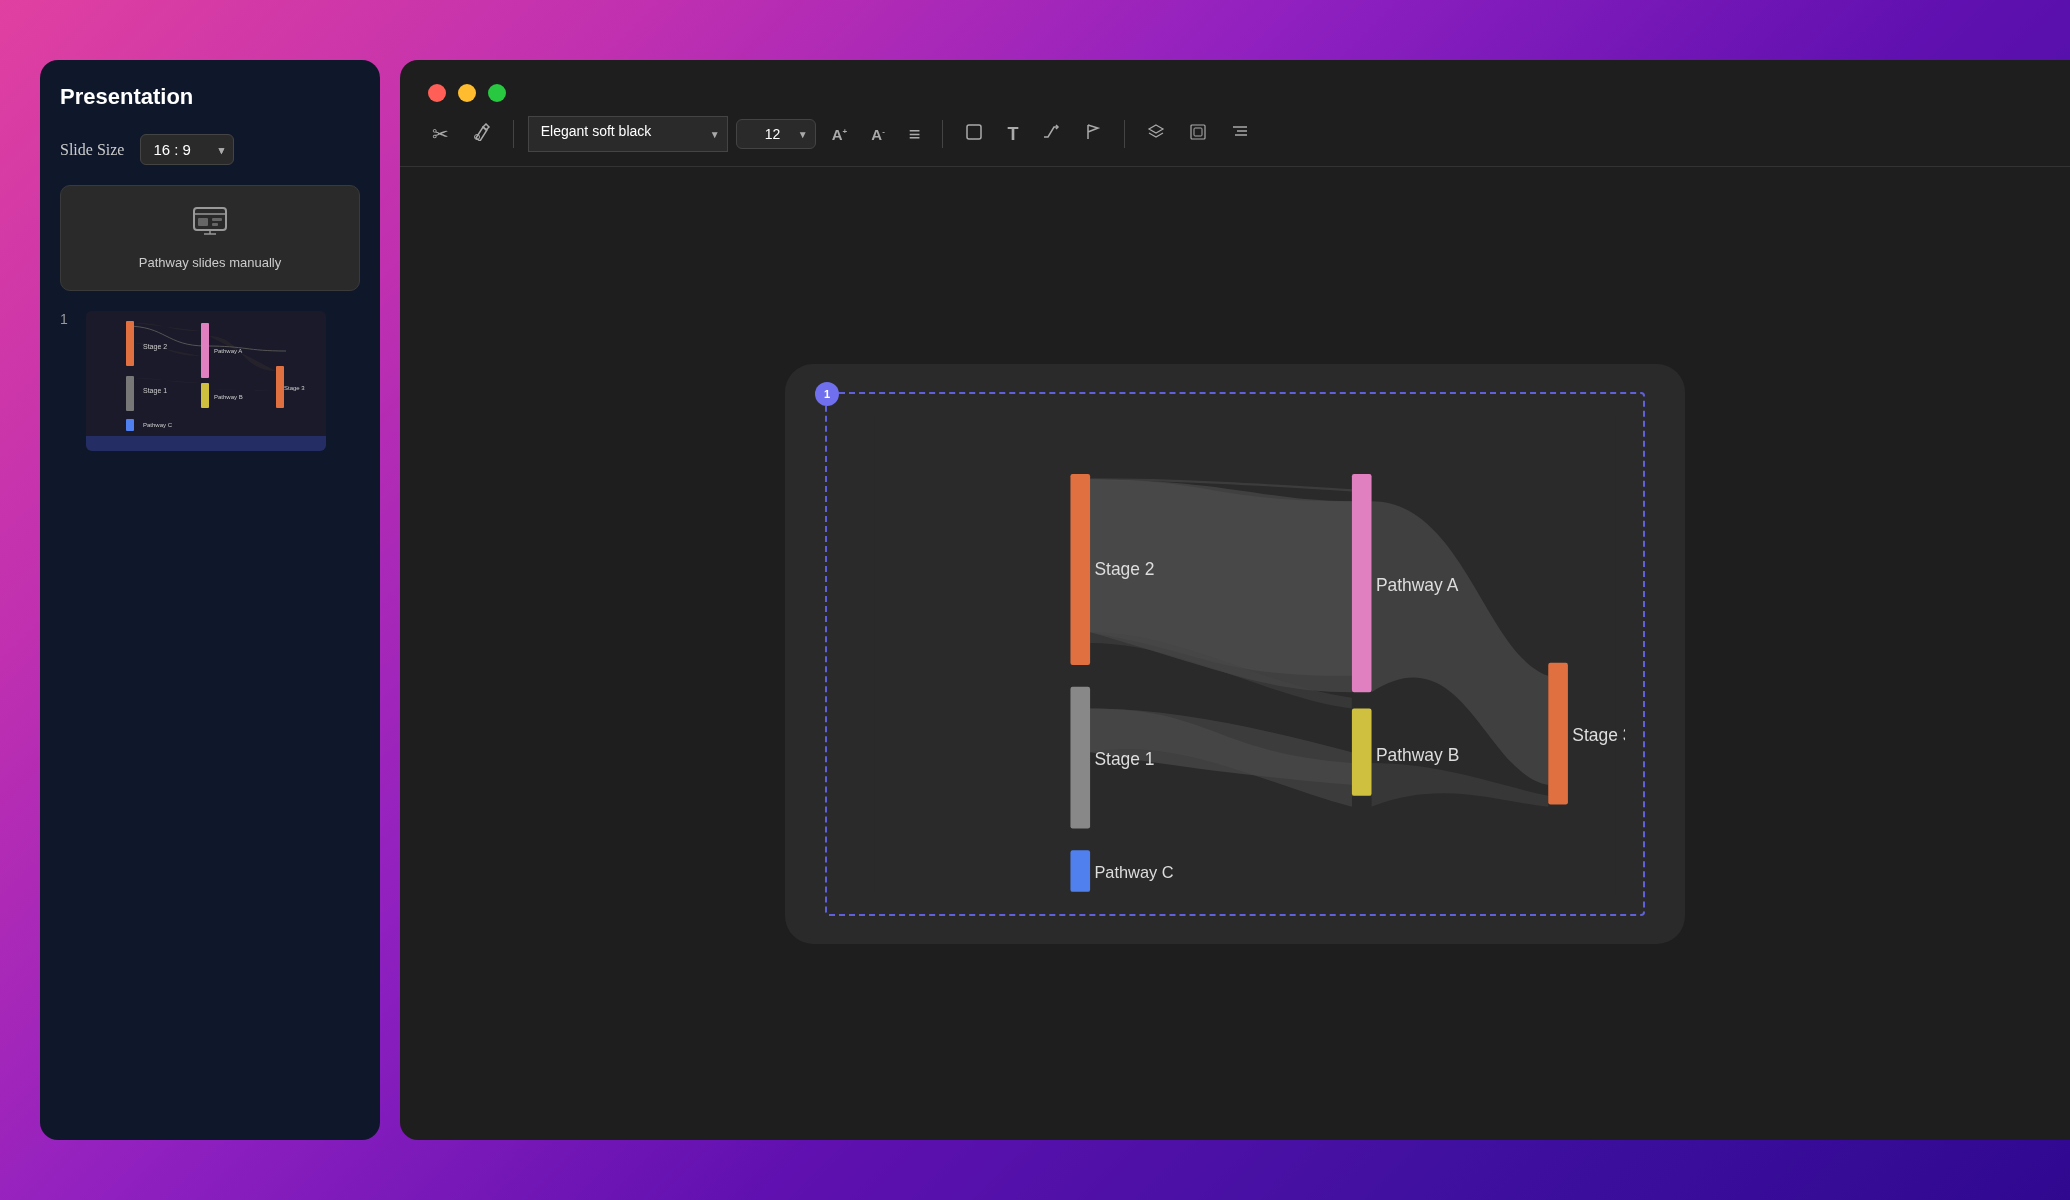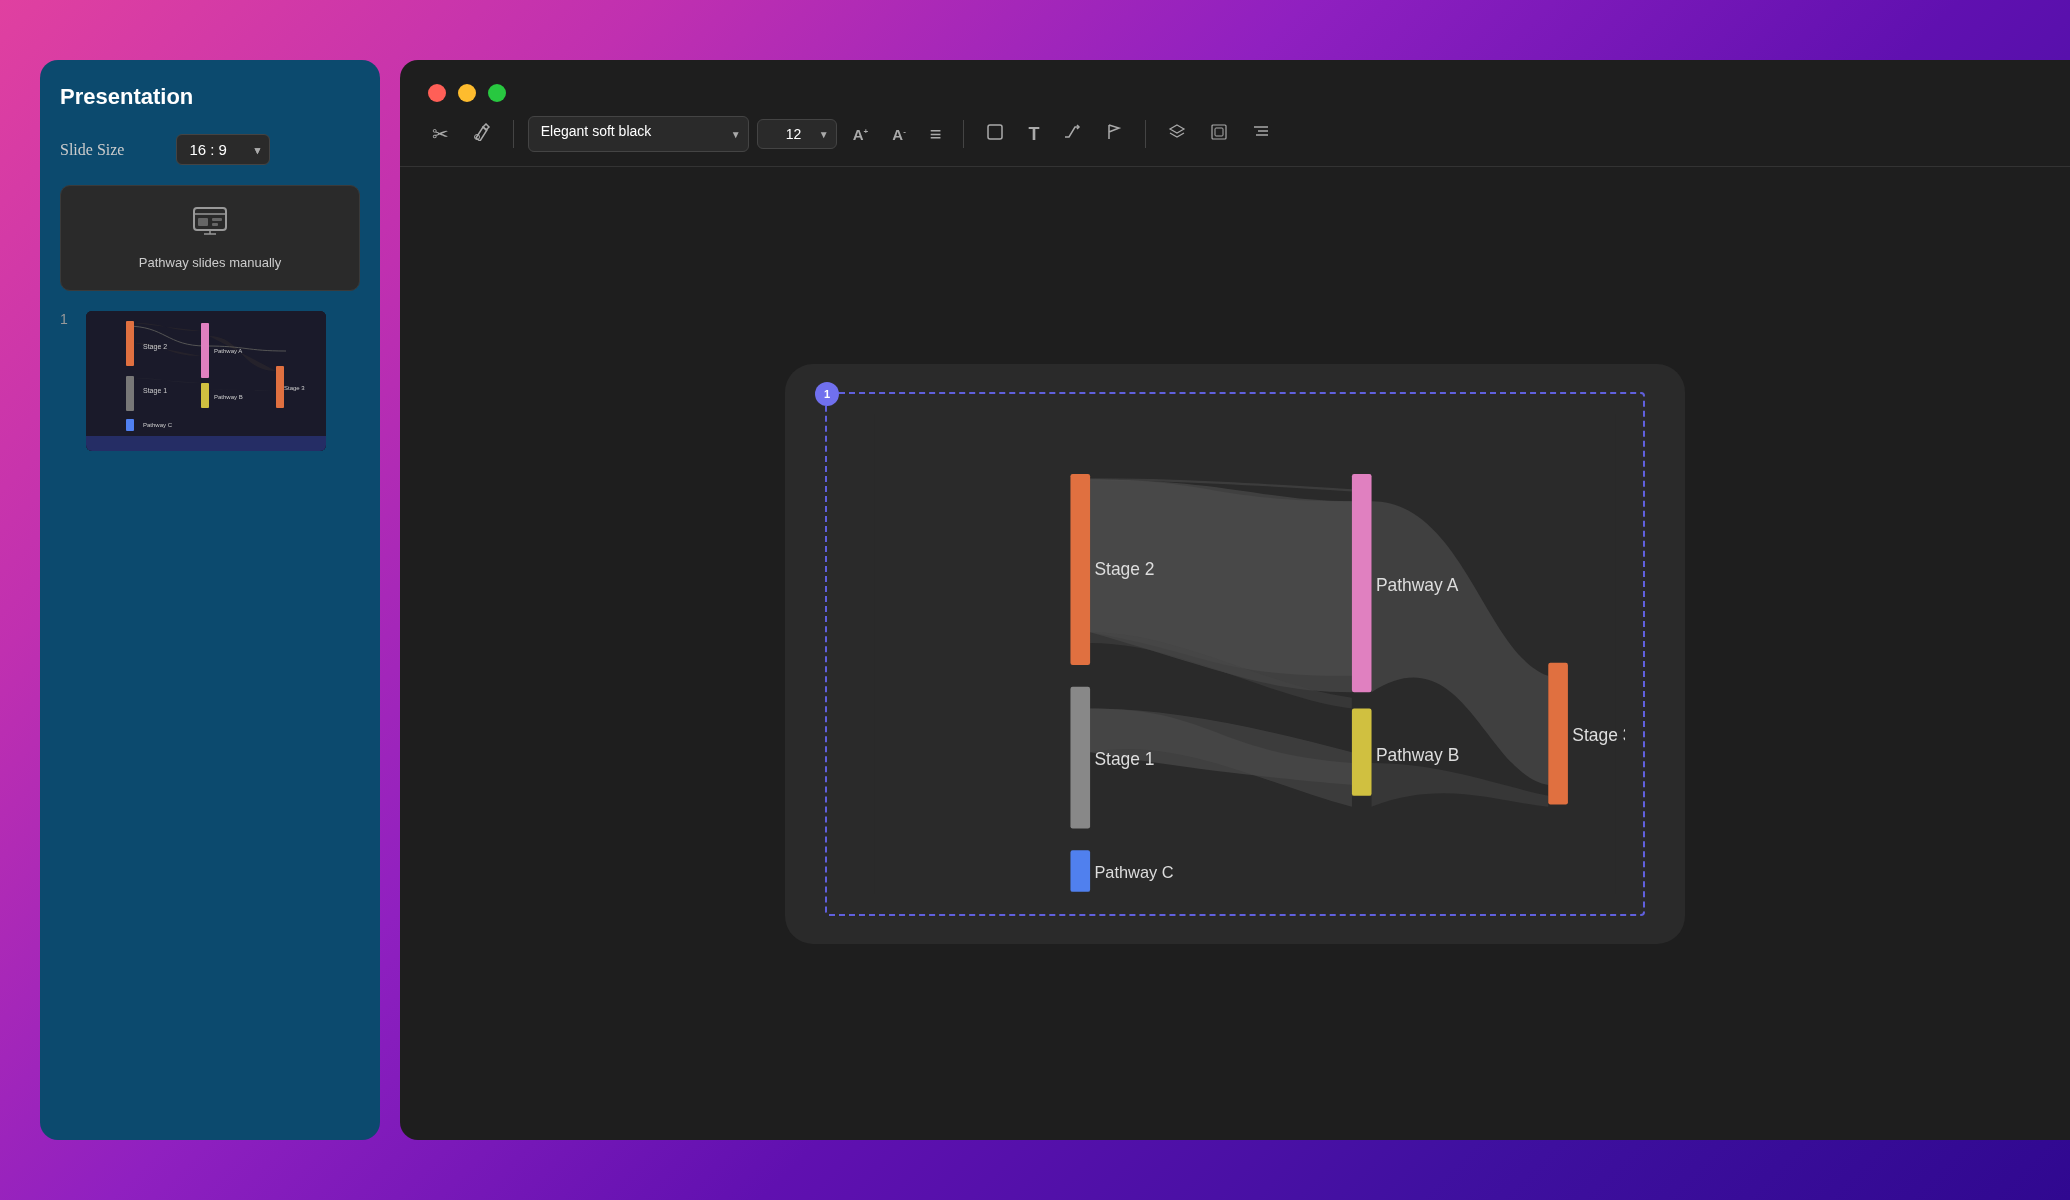--- a/index.html
+++ b/index.html
@@ -12,21 +12,21 @@
       position: relative;
     }
 
     
     .left-panel {
       position: absolute;
       left: 40px;
       top: 60px;
       width: 340px;
       height: 1080px;
-      background: #0c4a6e;
+      background: #0f172a;
       border-radius: 18px;
       padding: 24px 20px;
       display: flex;
       flex-direction: column;
       gap: 20px;
     }
 
     .panel-title {
       color: #ffffff;
       font-size: 22px;
@@ -50,21 +50,20 @@
       background: #2a2a2a;
       border: 1px solid #444;
       color: #ffffff;
       font-size: 15px;
       padding: 6px 12px;
       border-radius: 6px;
       cursor: pointer;
       appearance: none;
       padding-right: 28px;
       position: relative;
-      margin-left: 36px;
     }
 
     .slide-size-wrapper {
       position: relative;
       display: inline-block;
     }
 
     .slide-size-wrapper::after {
       content: '▼';
       position: absolute;
@@ -190,24 +189,24 @@
       display: flex;
       align-items: center;
     }
 
     .font-select {
       background: #2a2a2a;
       border: 1px solid #444;
       color: #fff;
       font-size: 14px;
       padding: 6px 32px 12px 12px;
-      border-radius: 6px;
+      border-radius: 0;
       cursor: pointer;
       appearance: none;
-      width: 221px;
+      width: 200px;
     }
 
     .font-select-arrow {
       position: absolute;
       right: 8px;
       color: #aaa;
       font-size: 10px;
       pointer-events: none;
     }
 

